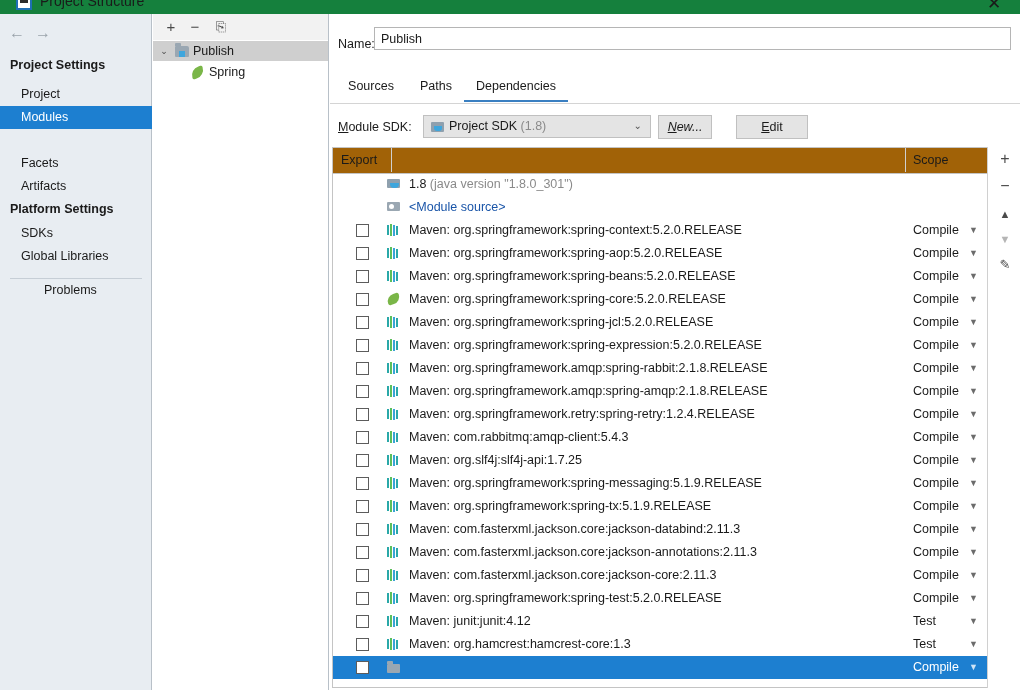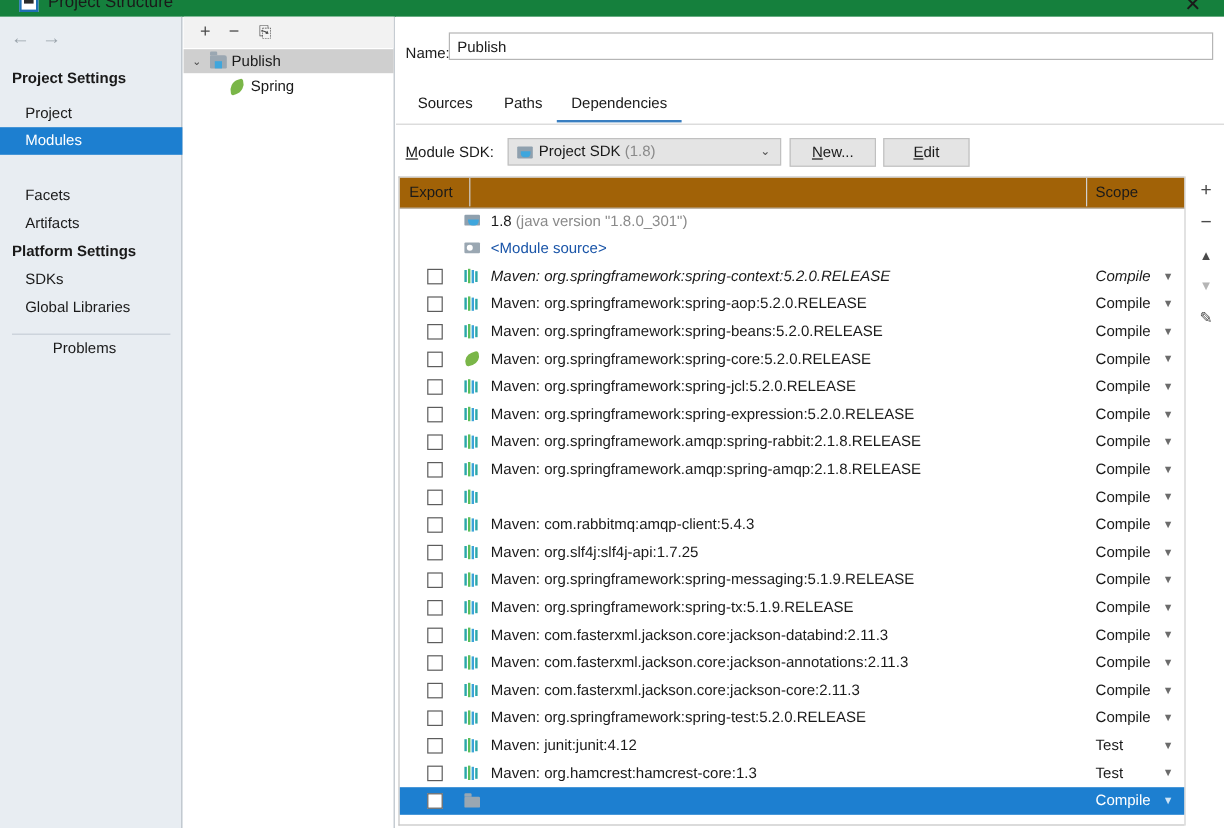--- a/index.html
+++ b/index.html
@@ -303,21 +303,21 @@
     height: 24px;
     line-height: 22px;
     background: #e4e4e4;
     border: 1px solid #c0c0c0;
     box-sizing: border-box;
     text-align: center;
     font-size: 12.5px;
     color: #1a1a1a;
     cursor: pointer;
   }
-  .btn.new  { left: 328px; width: 72px; }
+  .btn.new  { left: 328px; width: 54px; font-style: italic; }
   .btn.edit { left: 406px; width: 72px; }
   u { text-underline-offset: 1px; }
 
   
   .table-wrap {
     position: absolute;
     left: 2px; top: 133px;
     width: 655px;
     height: 541px;
     border: 1px solid #c4c4c4;
@@ -607,21 +607,21 @@
     </div>
     <div class="rows" id="rows-host">
         <div class="row" style="top: 0px;">
           <span class="row-icon"><span class="ico-jdk"></span></span>
           <span class="row-label">1.8<span class="row-label muted" style="position:static;"> (java version "1.8.0_301")</span></span>
         </div>
         <div class="row" style="top: 23px;">
           <span class="row-icon"><span class="ico-modsrc"></span></span>
           <span class="row-label linky">&lt;Module source&gt;</span>
         </div>
-        <div class="row" style="top: 46px; font-style: italic;">
+        <div class="row" style="top: 46px;">
           <span class="chk"></span>
           <span class="row-icon"><span class="ico-maven"><i></i><i></i><i></i><i></i></span></span>
           <span class="row-label">Maven: org.springframework:spring-context:5.2.0.RELEASE</span>
           <span class="row-scope">Compile</span>
           <span class="row-scope-arrow">▼</span>
         </div>
         <div class="row" style="top: 69px;">
           <span class="chk"></span>
           <span class="row-icon"><span class="ico-maven"><i></i><i></i><i></i><i></i></span></span>
           <span class="row-label">Maven: org.springframework:spring-aop:5.2.0.RELEASE</span>
@@ -666,20 +666,21 @@
         <div class="row" style="top: 207px;">
           <span class="chk"></span>
           <span class="row-icon"><span class="ico-maven"><i></i><i></i><i></i><i></i></span></span>
           <span class="row-label">Maven: org.springframework.amqp:spring-amqp:2.1.8.RELEASE</span>
           <span class="row-scope">Compile</span>
           <span class="row-scope-arrow">▼</span>
         </div>
         <div class="row" style="top: 230px;">
           <span class="chk"></span>
           <span class="row-icon"><span class="ico-maven"><i></i><i></i><i></i><i></i></span></span>
+          <span class="row-label">Maven: org.springframework.retry:spring-retry:1.2.4.RELEASE</span>
           <span class="row-scope">Compile</span>
           <span class="row-scope-arrow">▼</span>
         </div>
         <div class="row" style="top: 253px;">
           <span class="chk"></span>
           <span class="row-icon"><span class="ico-maven"><i></i><i></i><i></i><i></i></span></span>
           <span class="row-label">Maven: com.rabbitmq:amqp-client:5.4.3</span>
           <span class="row-scope">Compile</span>
           <span class="row-scope-arrow">▼</span>
         </div>

